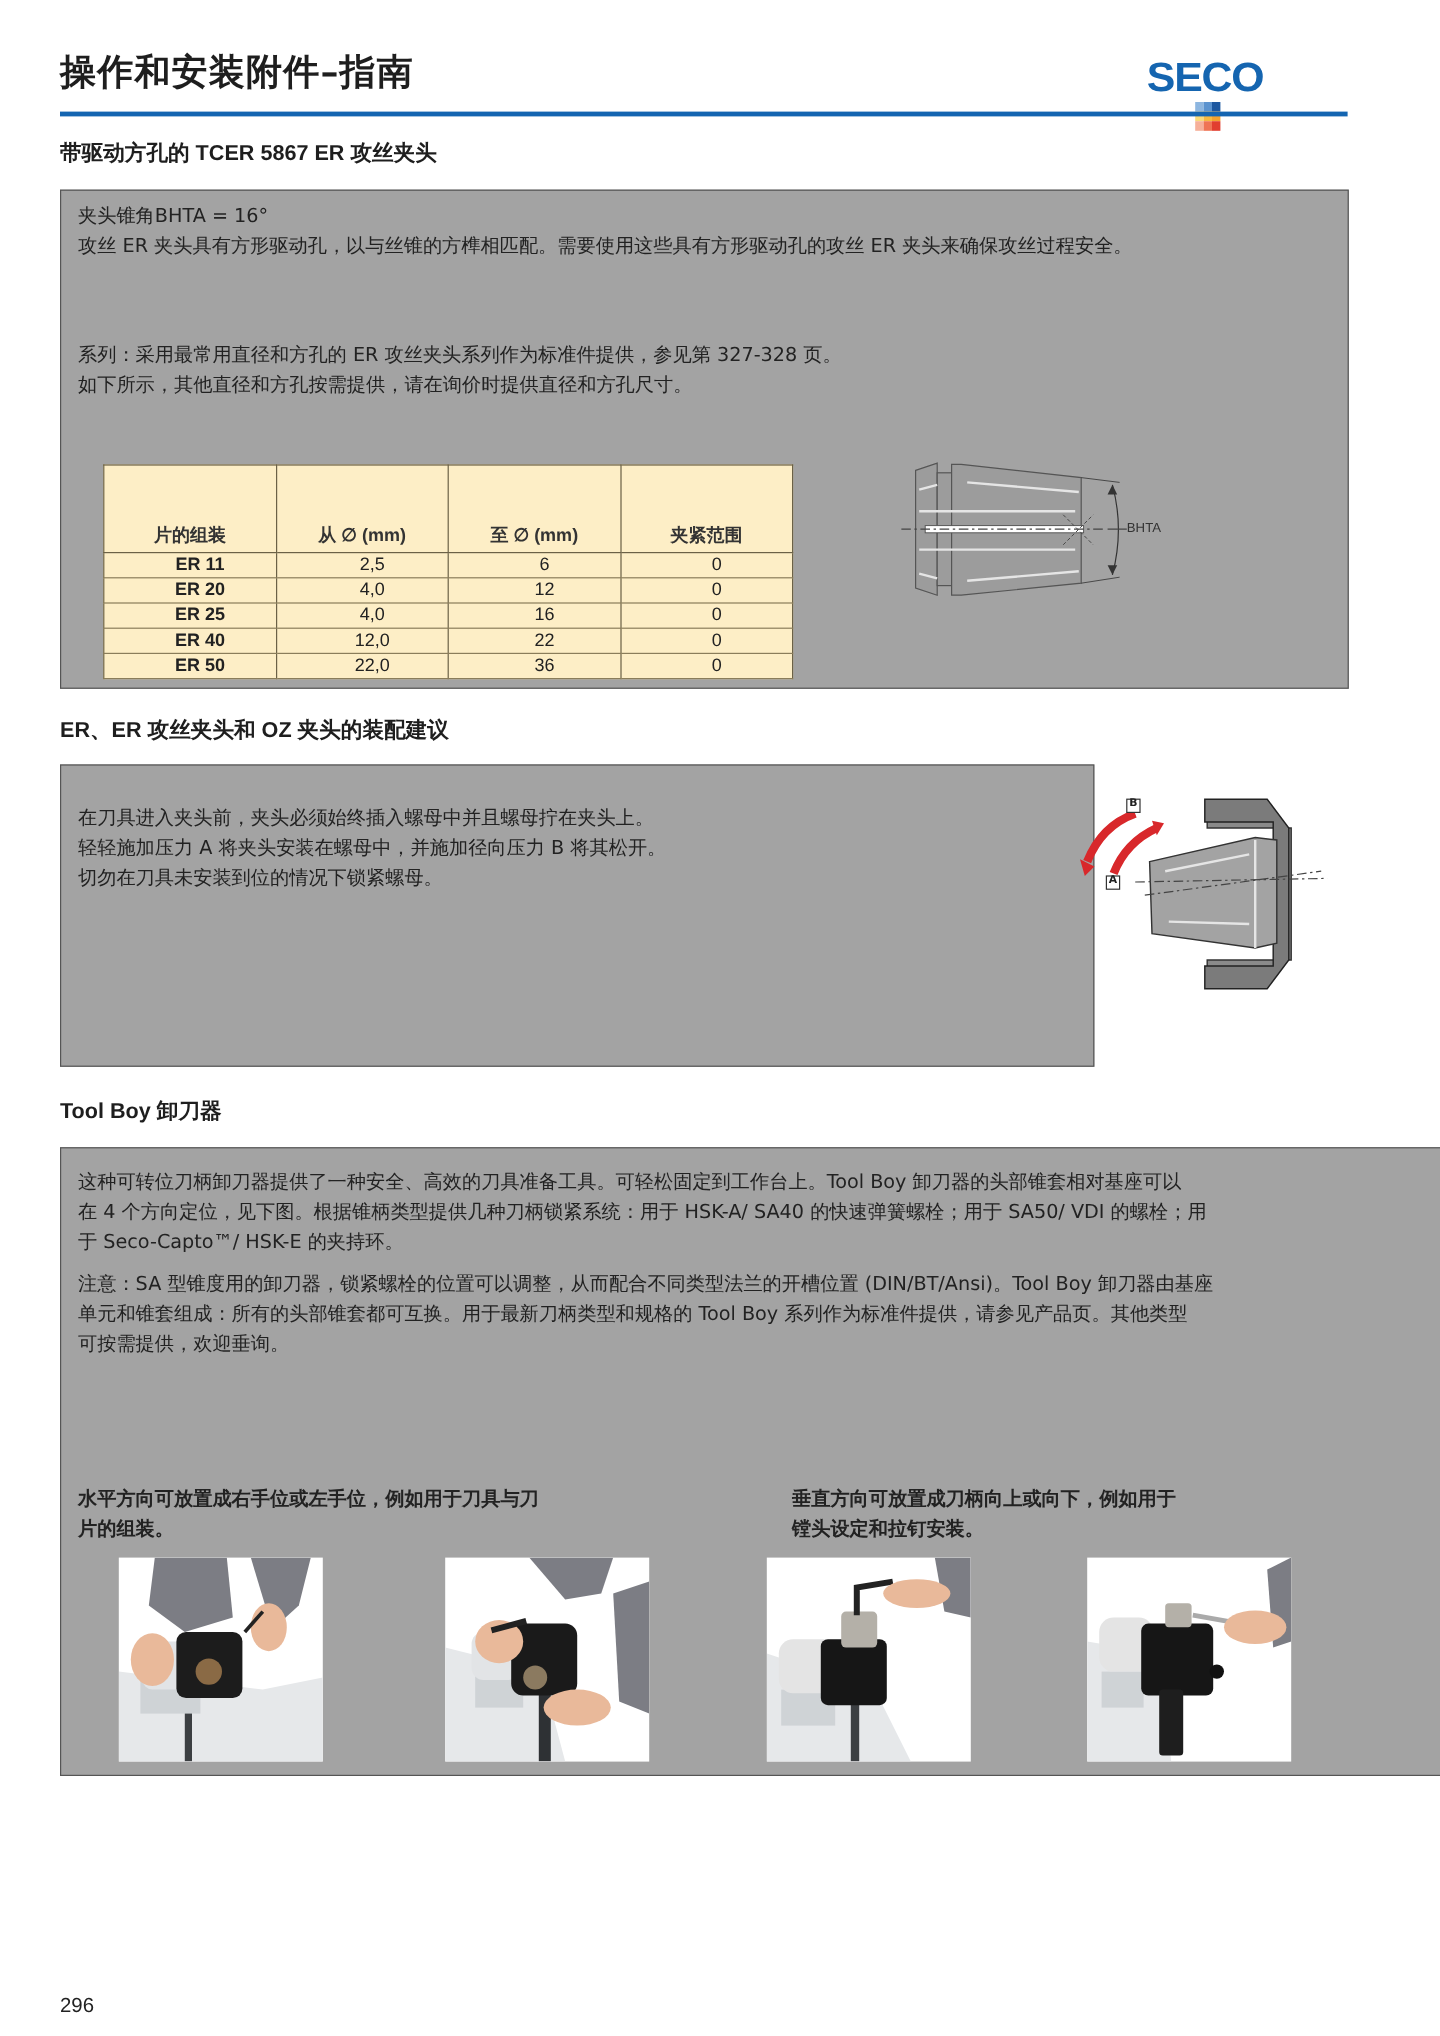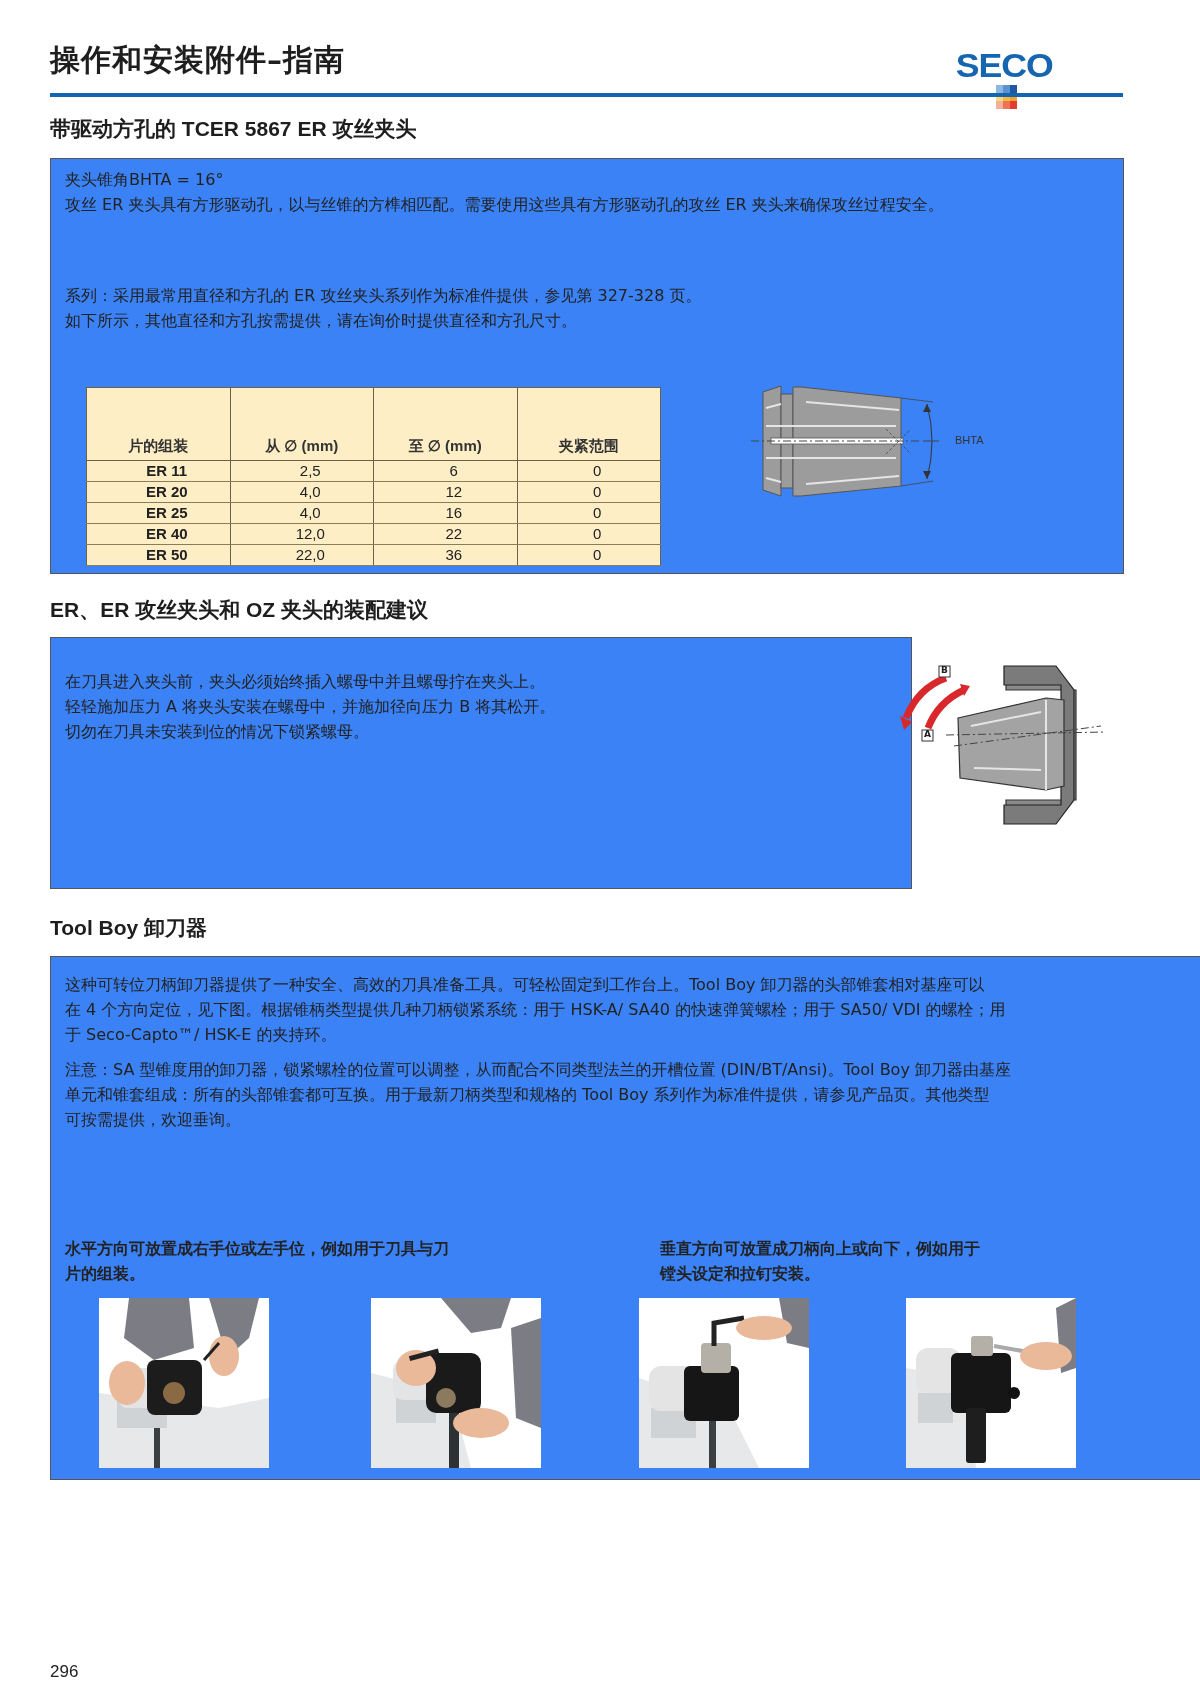--- a/index.html
+++ b/index.html
@@ -18,24 +18,24 @@
   .logo { left: 958px; top: 46px; height: 34px; display: flex; align-items: center; flex-direction: column; }
   .logo-text {
     font-family: "Liberation Sans", sans-serif; font-weight: bold; font-size: 34px;
     color: #1565b0; letter-spacing: -1px; font-style: normal;
     transform: scaleX(1.05);
   }
   .logo-blocks { display: grid; grid-template-columns: repeat(3, 7px); grid-template-rows: repeat(3, 8px); margin-left: 4px; gap: 0; }
   .header-rule { left: 50px; top: 93px; width: 1073px; height: 4px; background: #1465b1; }
 
   .section-title {
-    font-family: "Liberation Sans", "DejaVu Sans", sans-serif; font-size: 21px; font-weight: bold; color: #1e1e1e;
-  }
-
-  .box { border: 1.5px solid #555; background: #3b82f6; box-sizing: border-box; }
+    font-family: "Liberation Sans", "DejaVu Sans", sans-serif; font-size: 18px; font-weight: bold; color: #1e1e1e;
+  }
+
+  .box { border: 1.5px solid #555; background: #a3a3a3; box-sizing: border-box; }
 
   .para { font-size: 16px; line-height: 25px; color: #222; margin: 0; }
 
   
   table.spec {
     border-collapse: collapse; background: #fdeec6; font-size: 15px;
     font-family: "Liberation Sans", sans-serif;
   }
   table.spec th, table.spec td { border: 1.5px solid #6b6146; text-align: center; padding: 0; }
   table.spec th { height: 68px; vertical-align: bottom; padding-bottom: 4px; font-weight: bold; color: #333; }
@@ -144,21 +144,21 @@
         <line x1="135" y1="45" x2="160" y2="70"></line>
         <line x1="135" y1="70" x2="160" y2="45"></line>
       </g>
       <line x1="150" y1="14" x2="182" y2="18" stroke="#444" stroke-width="0.8"></line>
       <line x1="150" y1="102" x2="182" y2="97" stroke="#444" stroke-width="0.8"></line>
       <path d="M176,20 Q186,57 176,95" fill="none" stroke="#333" stroke-width="1"></path>
       <polygon points="176,20 172,28 180,28" fill="#333"></polygon>
       <polygon points="176,95 172,87 180,87" fill="#333"></polygon>
       <line x1="172" y1="57" x2="188" y2="57" stroke="#444" stroke-width="1"></line>
     </svg>
-    <span class="abs" style="left:204px; top:50px; font-size:11px; font-family:'Liberation Sans',sans-serif; color:#333;">BHTA</span>
+    <span class="abs" style="left:188px; top:50px; font-size:11px; font-family:'Liberation Sans',sans-serif; color:#333;">BHTA</span>
   </div>
 </div>
 
 <div class="abs section-title" style="left:50px; top:596px;">ER、ER 攻丝夹头和 OZ 夹头的装配建议</div>
 
 <div class="abs box" style="left:50px; top:637px; width:862px; height:252px;">
   <div class="abs" style="left:14px; top:31px;">
     <p class="para">在刀具进入夹头前，夹头必须始终插入螺母中并且螺母拧在夹头上。</p>
     <p class="para">轻轻施加压力 A 将夹头安装在螺母中，并施加径向压力 B 将其松开。</p>
     <p class="para">切勿在刀具未安装到位的情况下锁紧螺母。</p>

